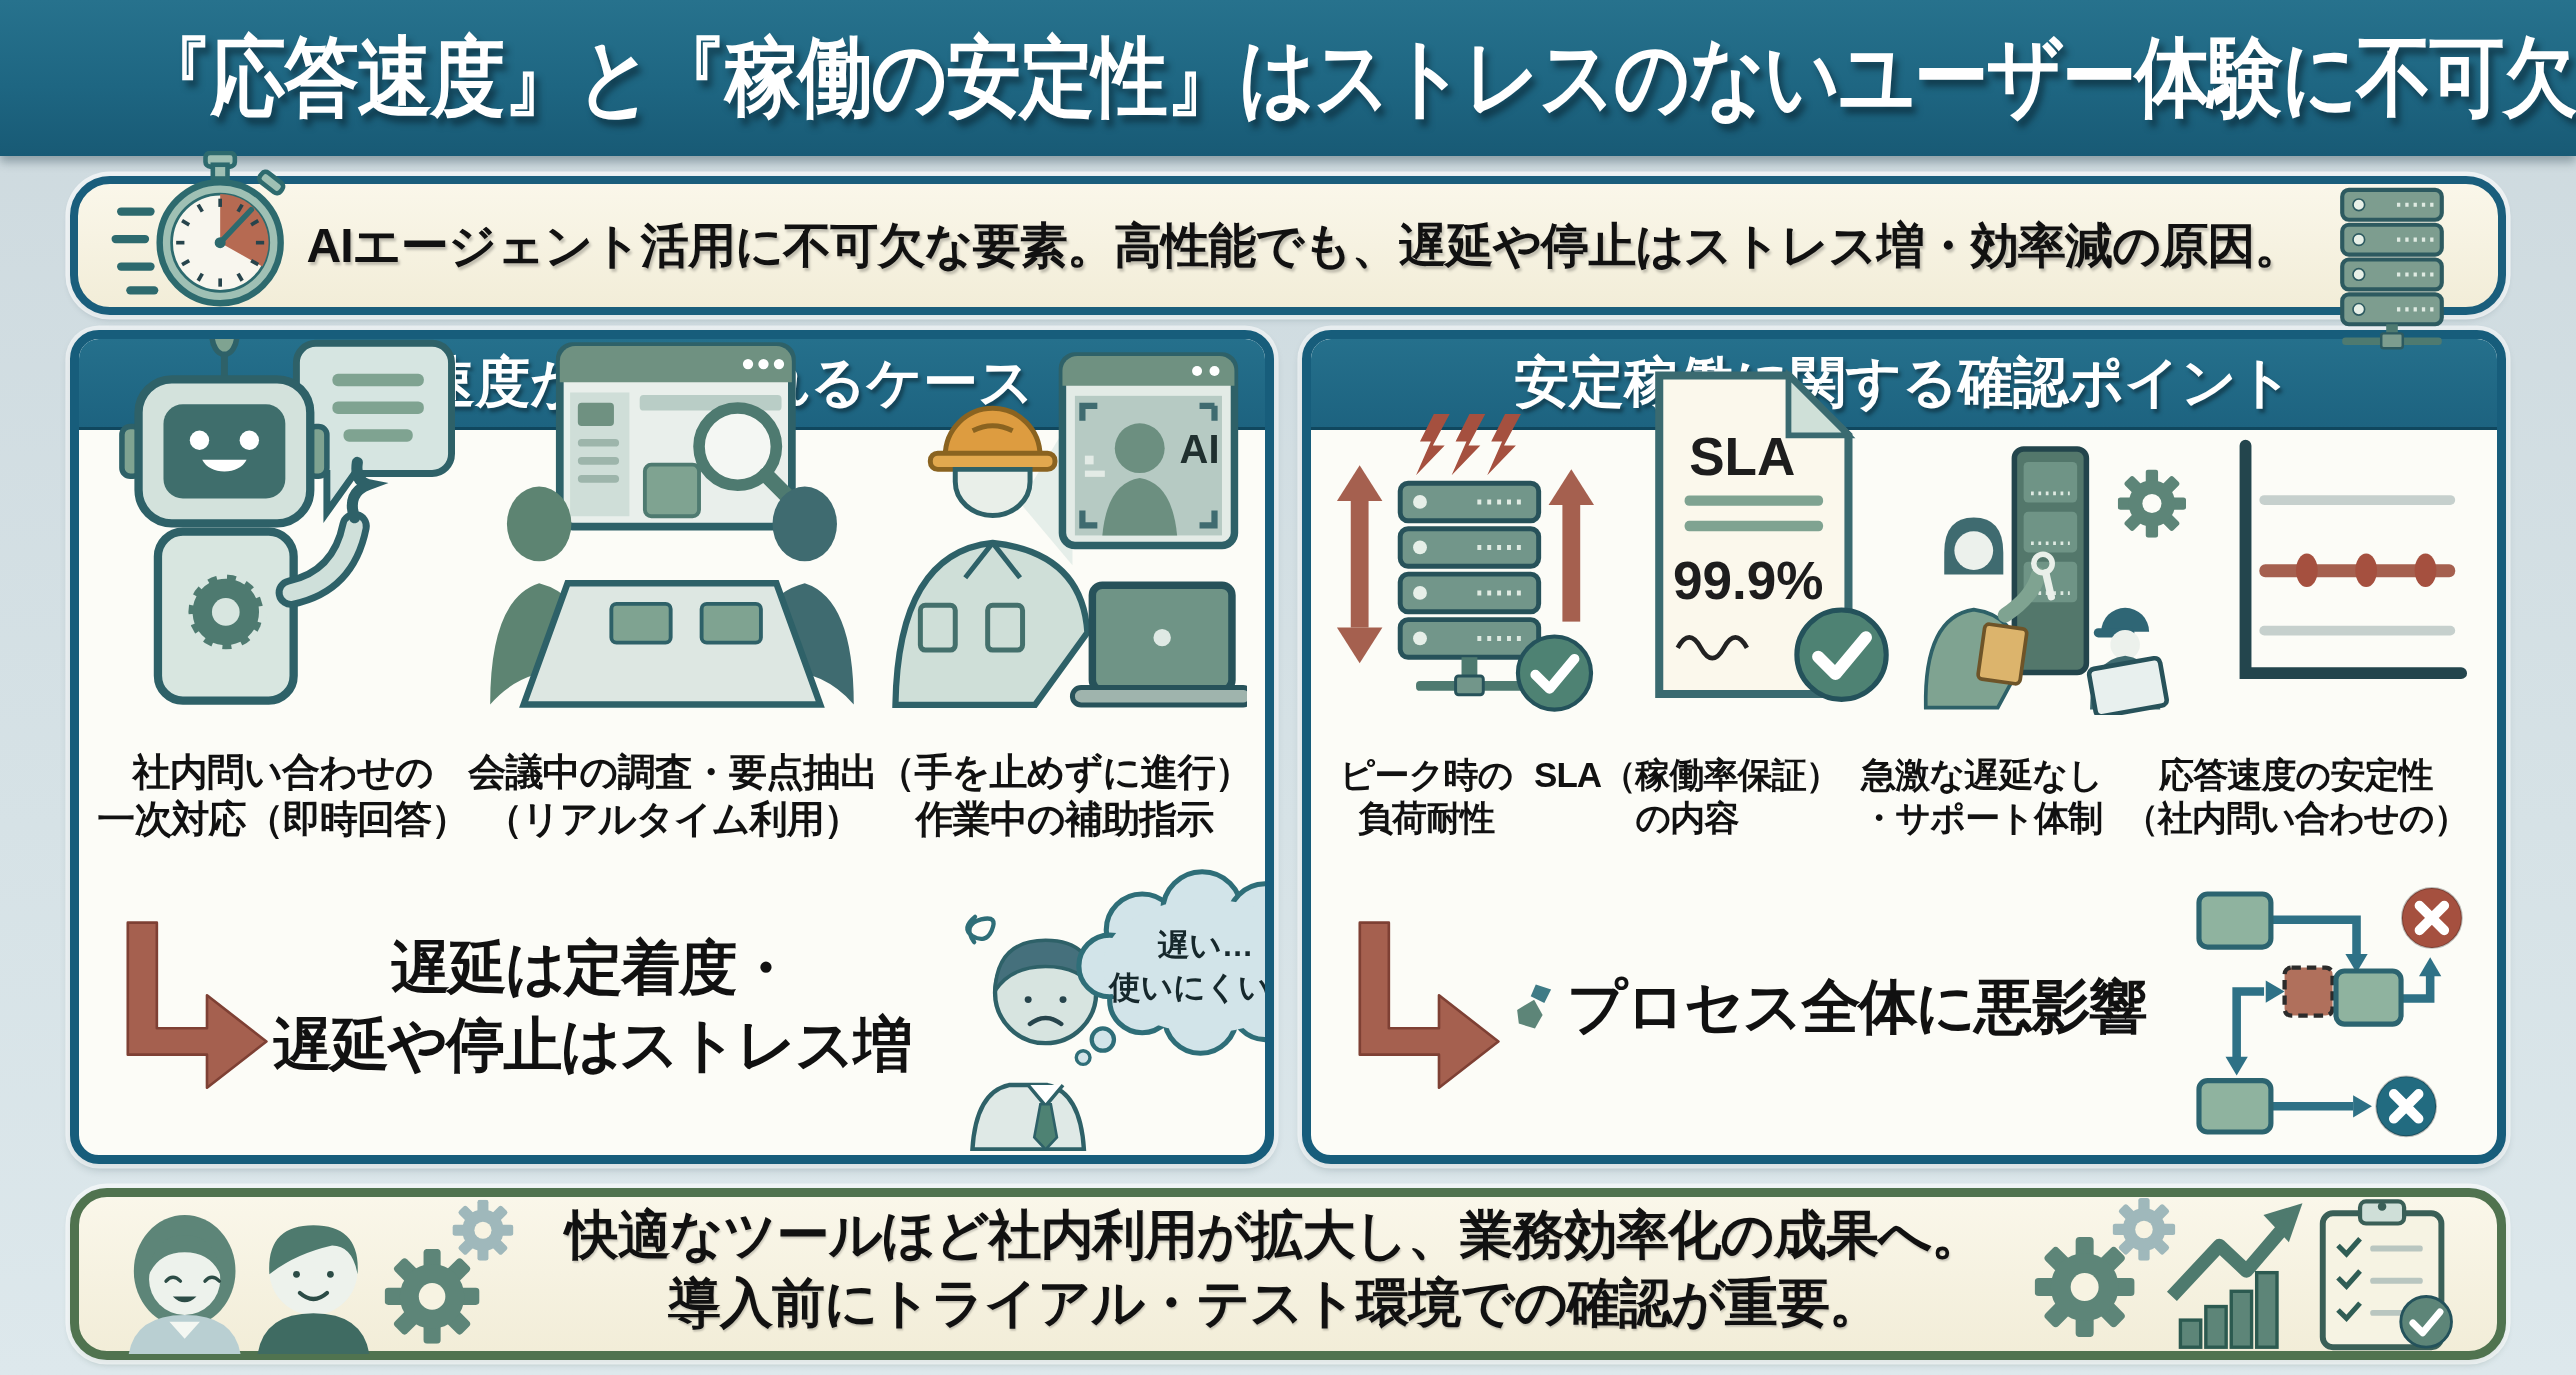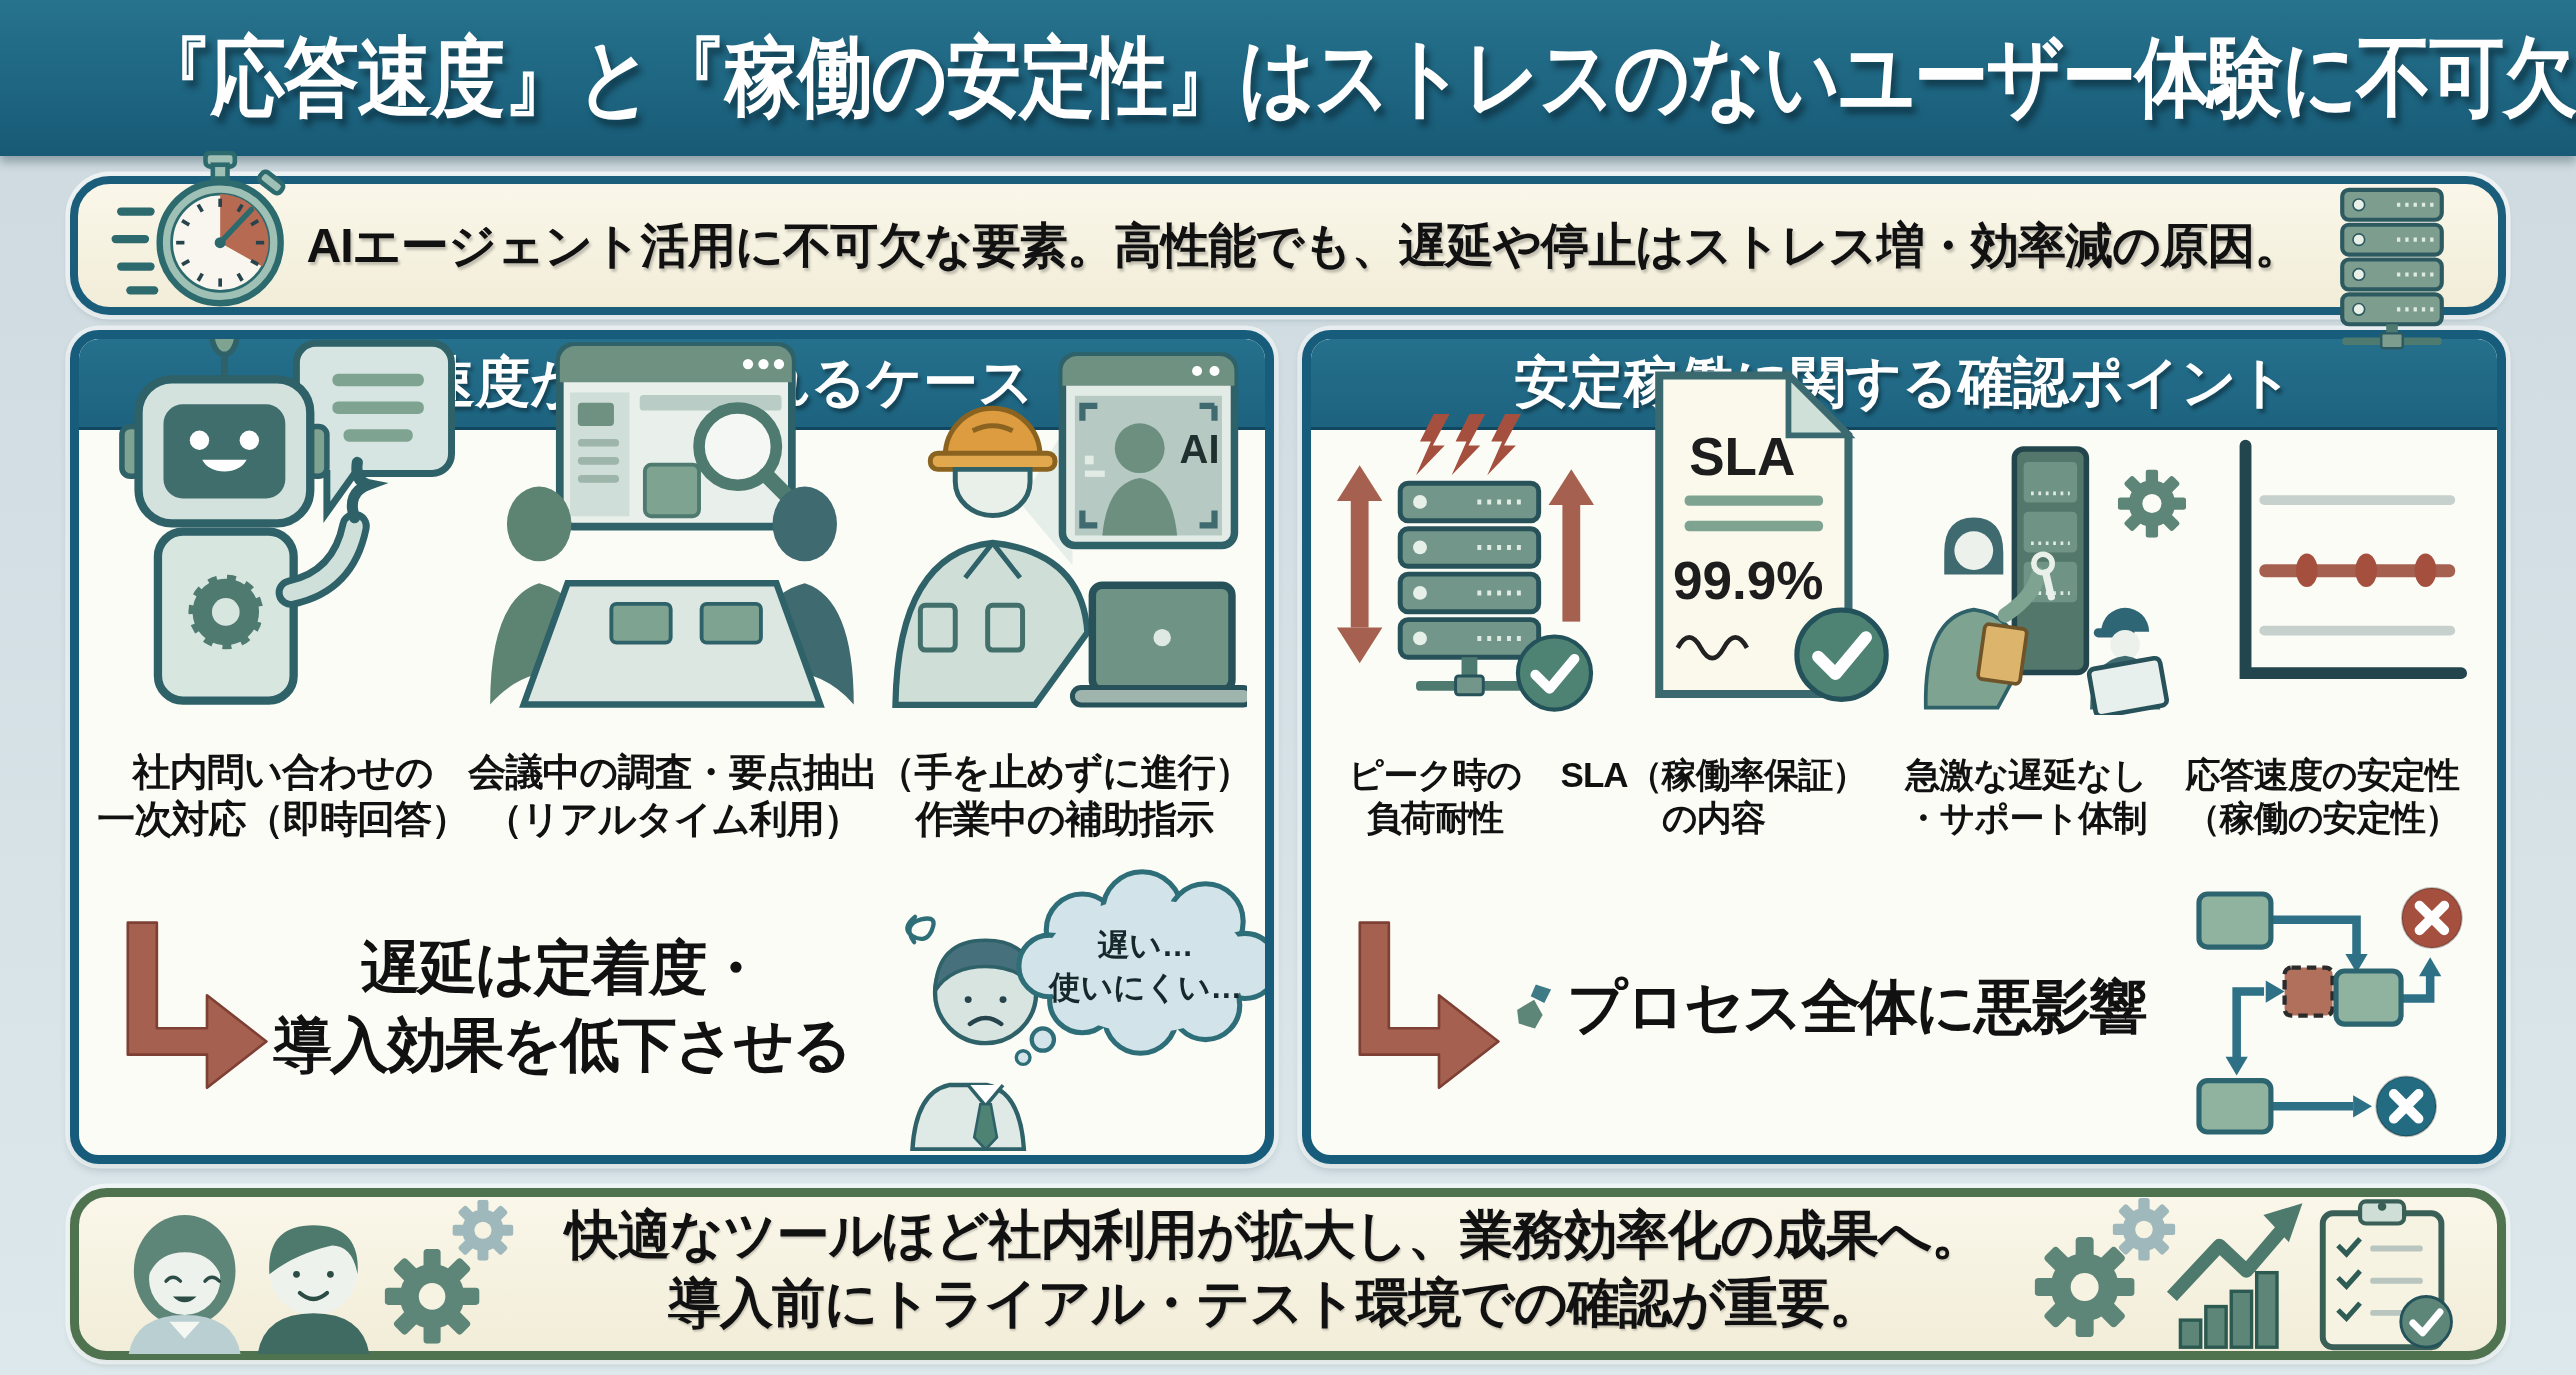--- a/index.html
+++ b/index.html
@@ -287,21 +287,21 @@
             <div>作業中の補助指示</div>
           </div>
         </div>
 
         <div class="conclusion-row">
           <svg class="l-arrow" viewBox="0 0 250 270">
             <path d="M30 8 H74 V168 H150 V118 L240 188 L150 258 V208 H30 Z" fill="#a5604f" stroke="#7e4034" stroke-width="4" stroke-linejoin="round"></path>
           </svg>
           <div class="conclusion-text">
             <div>遅延は定着度・</div>
-            <div>導入効果を低下させる</div>
+            <div>遅延や停止はストレス増</div>
           </div>
           <div class="frustrated-group">
             <svg class="sad-person" viewBox="0 0 210 280">
               <path d="M30 42 q-14 -20 8 -26 q20 -5 12 13 q-7 15 -22 6 q-13 -9 3 -22" stroke="#2e6e78" stroke-width="5" fill="none" stroke-linecap="round"></path>
               <circle cx="112" cy="100" r="58" fill="#d7e4e0" stroke="#2e6168" stroke-width="5"></circle>
               <path d="M54 98 q2 -58 58 -58 q56 0 58 58 q-18 -28 -58 -28 q-40 0 -58 28 z" fill="#45707c" stroke="#2e6168" stroke-width="4"></path>
               <circle cx="92" cy="108" r="4" fill="#27444c"></circle>
               <circle cx="132" cy="108" r="4" fill="#27444c"></circle>
               <path d="M94 136 q18 -14 36 0" stroke="#27444c" stroke-width="5" fill="none" stroke-linecap="round"></path>
               <path d="M28 280 q4 -66 42 -74 h44 q38 8 42 74 z" fill="#dfe9e6" stroke="#2e6168" stroke-width="5"></path>
@@ -431,21 +431,21 @@
           <div class="caption">
             <div>SLA（稼働率保証）</div>
             <div>の内容</div>
           </div>
           <div class="caption">
             <div>急激な遅延なし</div>
             <div>・サポート体制</div>
           </div>
           <div class="caption">
             <div>応答速度の安定性</div>
-            <div>（稼働の安定性）</div>
+            <div>（社内問い合わせの）</div>
           </div>
         </div>
 
         <div class="conclusion-row">
           <svg class="l-arrow" viewBox="0 0 250 270">
             <path d="M30 8 H74 V168 H150 V118 L240 188 L150 258 V208 H30 Z" fill="#a5604f" stroke="#7e4034" stroke-width="4" stroke-linejoin="round"></path>
           </svg>
           <div class="conclusion-text">
             <div>
               <span class="broken-inline">

